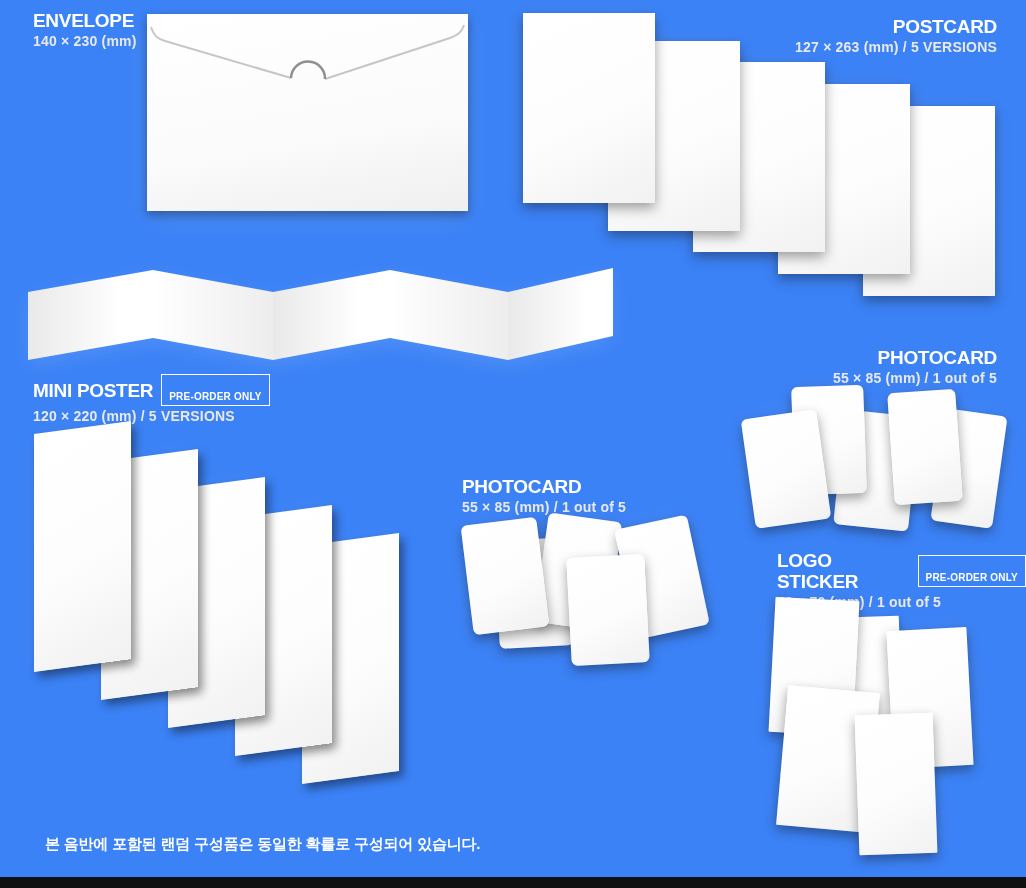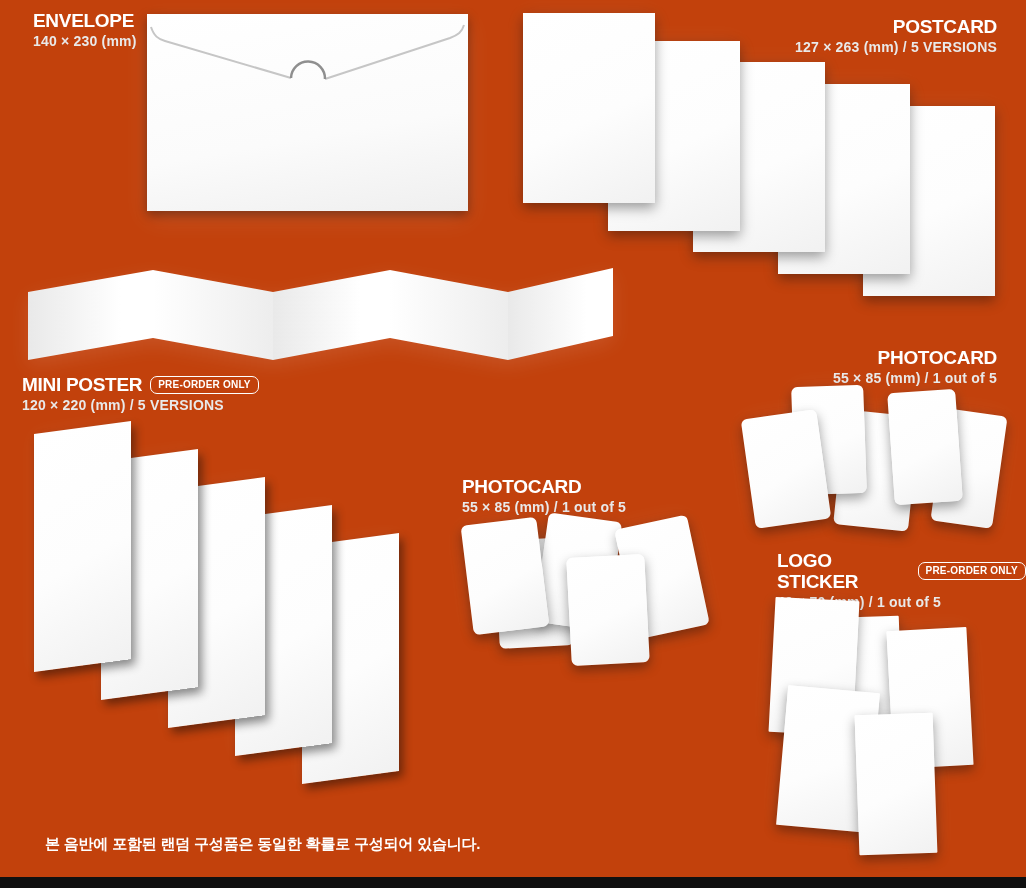--- a/index.html
+++ b/index.html
@@ -1,36 +1,36 @@
 <!DOCTYPE html>
 <html><head>
 <meta charset="utf-8">
 <style>
   html,body{margin:0;padding:0;background:#000;}
   #canvas{
     position:relative;width:1026px;height:888px;overflow:hidden;
-    background:#c2410c;
+    background:#3b82f6;
     font-family:"Liberation Sans","DejaVu Sans",sans-serif;
     -webkit-font-smoothing:antialiased;
   }
   
   .label{position:absolute;color:#fff;}
   .label .title{
     font-size:19px;font-weight:bold;letter-spacing:-0.3px;line-height:21px;
     display:flex;align-items:center;gap:8px;
   }
   .label .dims{
     font-size:14px;font-weight:bold;letter-spacing:0.2px;margin-top:2px;color:#e9e9e9;
   }
   .label.right{text-align:right;}
   .label.right .title{justify-content:flex-end;text-align:right;}
   .badge{
-    display:inline-block;border:1.5px solid #fff;border-radius:7px;
+    display:inline-block;border:1.5px solid #fff;border-radius:0;
     font-size:10px;font-weight:bold;letter-spacing:0.2px;
-    padding:2px 7px 2px;line-height:12px;color:#fff;white-space:nowrap;
+    padding:16px 7px 2px;line-height:12px;color:#fff;white-space:nowrap;
   }
   
   .sheet{
     position:absolute;
     background:linear-gradient(155deg,#ffffff 0%,#fdfdfd 55%,#f1f1f1 100%);
     box-shadow:0 5px 12px rgba(0,0,0,0.38), 0 0 24px rgba(255,255,255,0.07);
   }
   .card{border-radius:6px;}
   .poster{transform:skewY(-7.6deg);transform-origin:0 0;box-shadow:4px 6px 10px rgba(0,0,0,0.45),0 0 20px rgba(255,255,255,0.06);}
   .sticker{border-radius:1px;}
@@ -92,21 +92,21 @@
           <stop offset="1" stop-color="#ededed"></stop>
       </linearGradient>
     </defs>
     <polygon points="28,292 153,270 153,338 28,360" fill="url(#up)"></polygon>
     <polygon points="153,270 273,292 273,360 153,338" fill="url(#down)"></polygon>
     <polygon points="273,292 390,270 390,338 273,360" fill="url(#up)"></polygon>
     <polygon points="390,270 508,292 508,360 390,338" fill="url(#down)"></polygon>
     <polygon points="508,292 613,268 613,336 508,360" fill="url(#up)"></polygon>
   </svg>
 
-  <div class="label" style="left:22px;top:374px;">
+  <div class="label" style="left:33px;top:374px;">
     <div class="title">
       <span>MINI POSTER</span>
       <span class="badge">PRE-ORDER ONLY</span>
     </div>
     <div class="dims">120 × 220 (mm) / 5 VERSIONS</div>
   </div>
   <div>
     <div class="sheet poster" style="left:34px;top:434px;width:97px;height:238px;z-index:15;"></div>
     <div class="sheet poster" style="left:101px;top:462px;width:97px;height:238px;z-index:14;"></div>
     <div class="sheet poster" style="left:168px;top:490px;width:97px;height:238px;z-index:13;"></div>

